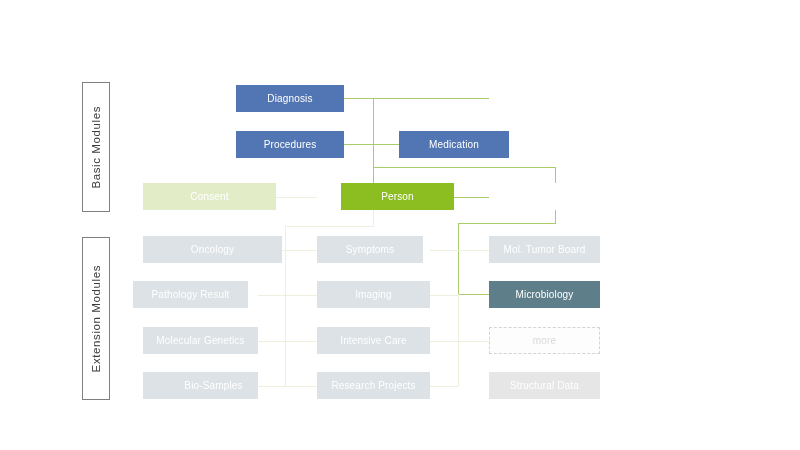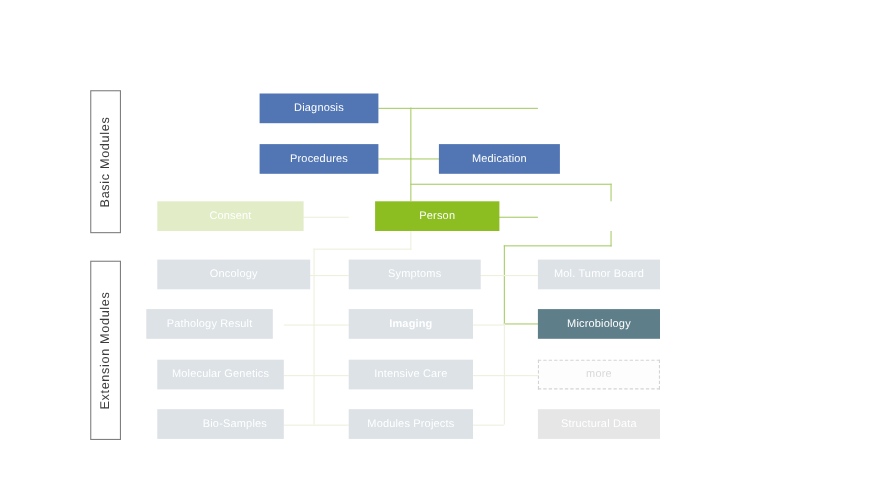--- a/index.html
+++ b/index.html
@@ -119,50 +119,50 @@
   <div class="box ltgreen" style="left:143px;top:183px;width:133px;height:27px;">
     <span>Consent</span>
   </div>
   <div class="box green" style="left:317px;top:183px;width:113px;height:27px;margin-left:24px;">
     <span>Person</span>
   </div>
 
   <div class="box gray" style="left:143px;top:236px;width:139px;height:27px;">
     <span>Oncology</span>
   </div>
-  <div class="box gray" style="left:317px;top:236px;width:120px;height:27px;">
+  <div class="box gray" style="left:317px;top:236px;width:106px;height:27px;">
     <span>Symptoms</span>
   </div>
   <div class="box gray" style="left:489px;top:236px;width:111px;height:27px;">
     <span>Mol. Tumor Board</span>
   </div>
 
   <div class="box gray" style="left:133px;top:281px;width:115px;height:27px;">
     <span>Pathology Result</span>
   </div>
-  <div class="box gray" style="left:317px;top:281px;width:113px;height:27px;font-weight:bold;">
+  <div class="box gray" style="left:317px;top:281px;width:113px;height:27px;">
     <span>Imaging</span>
   </div>
   <div class="box teal" style="left:489px;top:281px;width:111px;height:27px;">
     <span>Microbiology</span>
   </div>
 
   <div class="box gray" style="left:143px;top:327px;width:115px;height:27px;">
     <span>Molecular Genetics</span>
   </div>
   <div class="box gray" style="left:317px;top:327px;width:113px;height:27px;">
     <span>Intensive Care</span>
   </div>
   <div class="box dashed" style="left:489px;top:327px;width:111px;height:27px;">
     <span>more</span>
   </div>
 
   <div class="box gray" style="left:143px;top:372px;width:115px;height:27px;padding-left:26px;">
     <span>Bio-Samples</span>
   </div>
   <div class="box gray" style="left:317px;top:372px;width:113px;height:27px;">
-    <span>Modules Projects</span>
+    <span>Research Projects</span>
   </div>
   <div class="box warm" style="left:489px;top:372px;width:111px;height:27px;">
     <span>Structural Data</span>
   </div>
 
 </div>
 
 </body></html>

